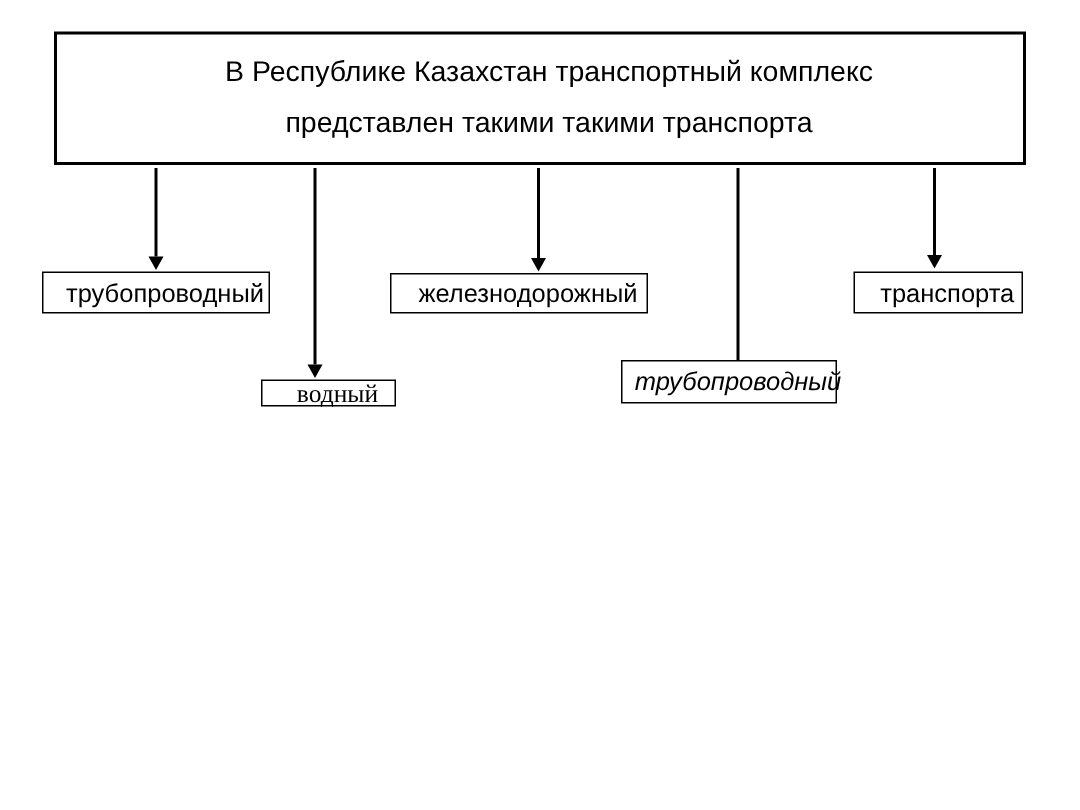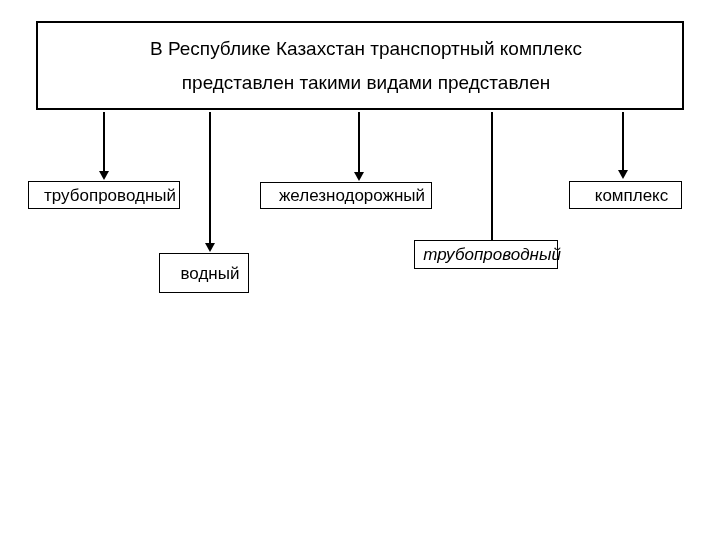--- a/index.html
+++ b/index.html
@@ -40,21 +40,21 @@
     justify-content: space-evenly;
     font-size: 19px;
   }
   #root-box .title-line {
     display: block;
   }
   
   #node-automobile { left: 28px;  top: 181px; width: 152px; height: 28px; }
   #node-railway    { left: 260px; top: 182px; width: 172px; height: 27px; }
   #node-air        { left: 569px; top: 181px; width: 113px; height: 28px; }
-  #node-water      { left: 159px; top: 253px; width: 90px;  height: 40px; }
+  #node-water      { left: 174px; top: 253px; width: 90px;  height: 18px; font-family: Liberation Serif, serif; }
   #node-pipeline   { left: 414px; top: 240px; width: 144px; height: 29px; font-style: italic; }
 
   
   .arrow {
     position: absolute;
     width: 2px;
     background: #000000;
   }
   .arrow::after {
     content: "";
@@ -74,21 +74,21 @@
   #arrow-pipeline   { left: 491px; top: 112px; height: 132px; }
   #arrow-air        { left: 622px; top: 112px; height: 58px; }
 </style>
 </head>
 <body>
 
 <div id="canvas">
 
   <div id="root-box" class="box">
     <span class="title-line">В Республике Казахстан транспортный комплекс</span>
-    <span class="title-line">представлен такими видами представлен</span>
+    <span class="title-line">представлен такими такими транспорта</span>
   </div>
 
   <div id="arrow-automobile" class="arrow"></div>
   <div id="arrow-water" class="arrow"></div>
   <div id="arrow-railway" class="arrow"></div>
   <div id="arrow-pipeline" class="arrow"></div>
   <div id="arrow-air" class="arrow"></div>
 
   <div id="node-automobile" class="box">
     <span>трубопроводный</span>
@@ -100,16 +100,16 @@
 
   <div id="node-railway" class="box">
     <span>железнодорожный</span>
   </div>
 
   <div id="node-pipeline" class="box">
     <span>трубопроводный</span>
   </div>
 
   <div id="node-air" class="box">
-    <span>комплекс</span>
+    <span>транспорта</span>
   </div>
 
 </div>
 
 </body></html>

